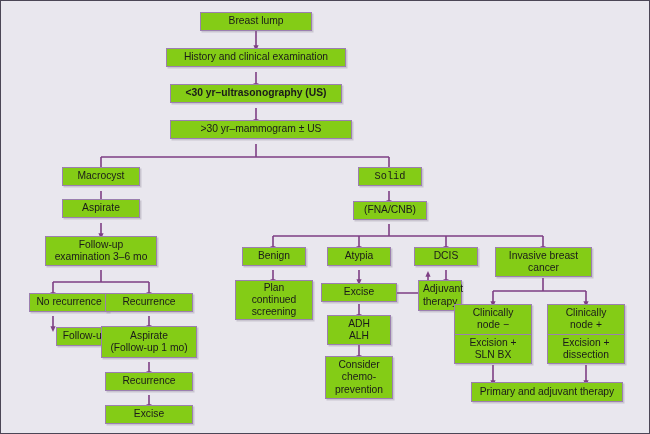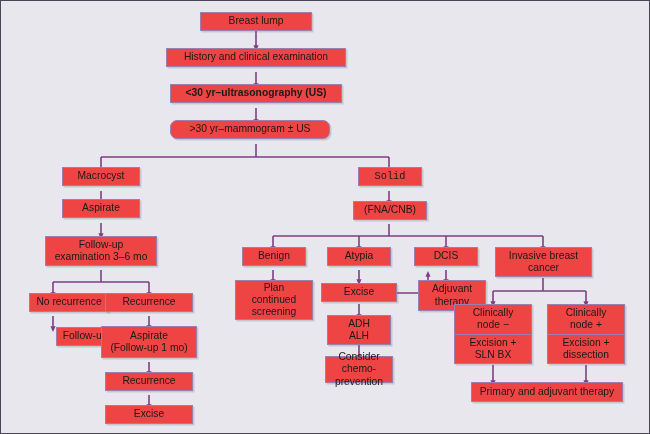--- a/index.html
+++ b/index.html
@@ -21,21 +21,21 @@
     position: absolute;
     left: 0;
     top: 0;
     width: 650px;
     height: 434px;
     pointer-events: none;
   }
   .node {
     position: absolute;
     box-sizing: border-box;
-    background: #ef4444;
+    background: #84cc16;
     border: 1px solid #9b7faf;
     box-shadow: 1.5px 1.5px 0 rgba(120,110,130,0.28);
     display: flex;
     flex-direction: column;
     align-items: stretch;
     justify-content: center;
     color: #1a1a1a;
     font-size: 10.3px;
     line-height: 1.18;
     text-align: center;
@@ -117,21 +117,21 @@
   </div>
 
   <div class="node" style="left:165px; top:47px; width:180px; height:19px;">
     <span class="txt">History and clinical examination</span>
   </div>
 
   <div class="node" style="left:169px; top:83px; width:172px; height:19px;font-weight:bold;">
     <span class="txt">&lt;30 yr–ultrasonography (US)</span>
   </div>
 
-  <div class="node" style="left:169px; top:119px; width:160px; height:19px;border-radius:7px;">
+  <div class="node" style="left:169px; top:119px; width:182px; height:19px;">
     <span class="txt">&gt;30 yr–mammogram ± US</span>
   </div>
 
   <div class="node" style="left:61px; top:166px; width:78px; height:19px;">
     <span class="txt">Macrocyst</span>
   </div>
 
   <div class="node" style="left:61px; top:198px; width:78px; height:19px;">
     <span class="txt">Aspirate</span>
   </div>
@@ -189,31 +189,31 @@
 
   <div class="node" style="left:320px; top:282px; width:76px; height:19px;">
     <span class="txt">Excise</span>
   </div>
 
   <div class="node" style="left:326px; top:314px; width:64px; height:30px;">
     <span class="txt">ADH
 ALH</span>
   </div>
 
-  <div class="node" style="left:324px; top:355px; width:68px; height:27px;">
+  <div class="node" style="left:324px; top:355px; width:68px; height:43px;">
     <span class="txt">Consider
 chemo-
 prevention</span>
   </div>
 
   <div class="node" style="left:413px; top:246px; width:64px; height:19px;">
     <span class="txt">DCIS</span>
   </div>
 
-  <div class="node" style="left:417px; top:279px; width:68px; height:31px;">
+  <div class="node" style="left:417px; top:279px; width:44px; height:31px;">
     <span class="txt">Adjuvant
 therapy</span>
   </div>
 
   <div class="node" style="left:494px; top:246px; width:97px; height:30px;">
     <span class="txt">Invasive breast
 cancer</span>
   </div>
 
   <div class="node split" style="left:453px; top:303px; width:78px; height:60px;">

